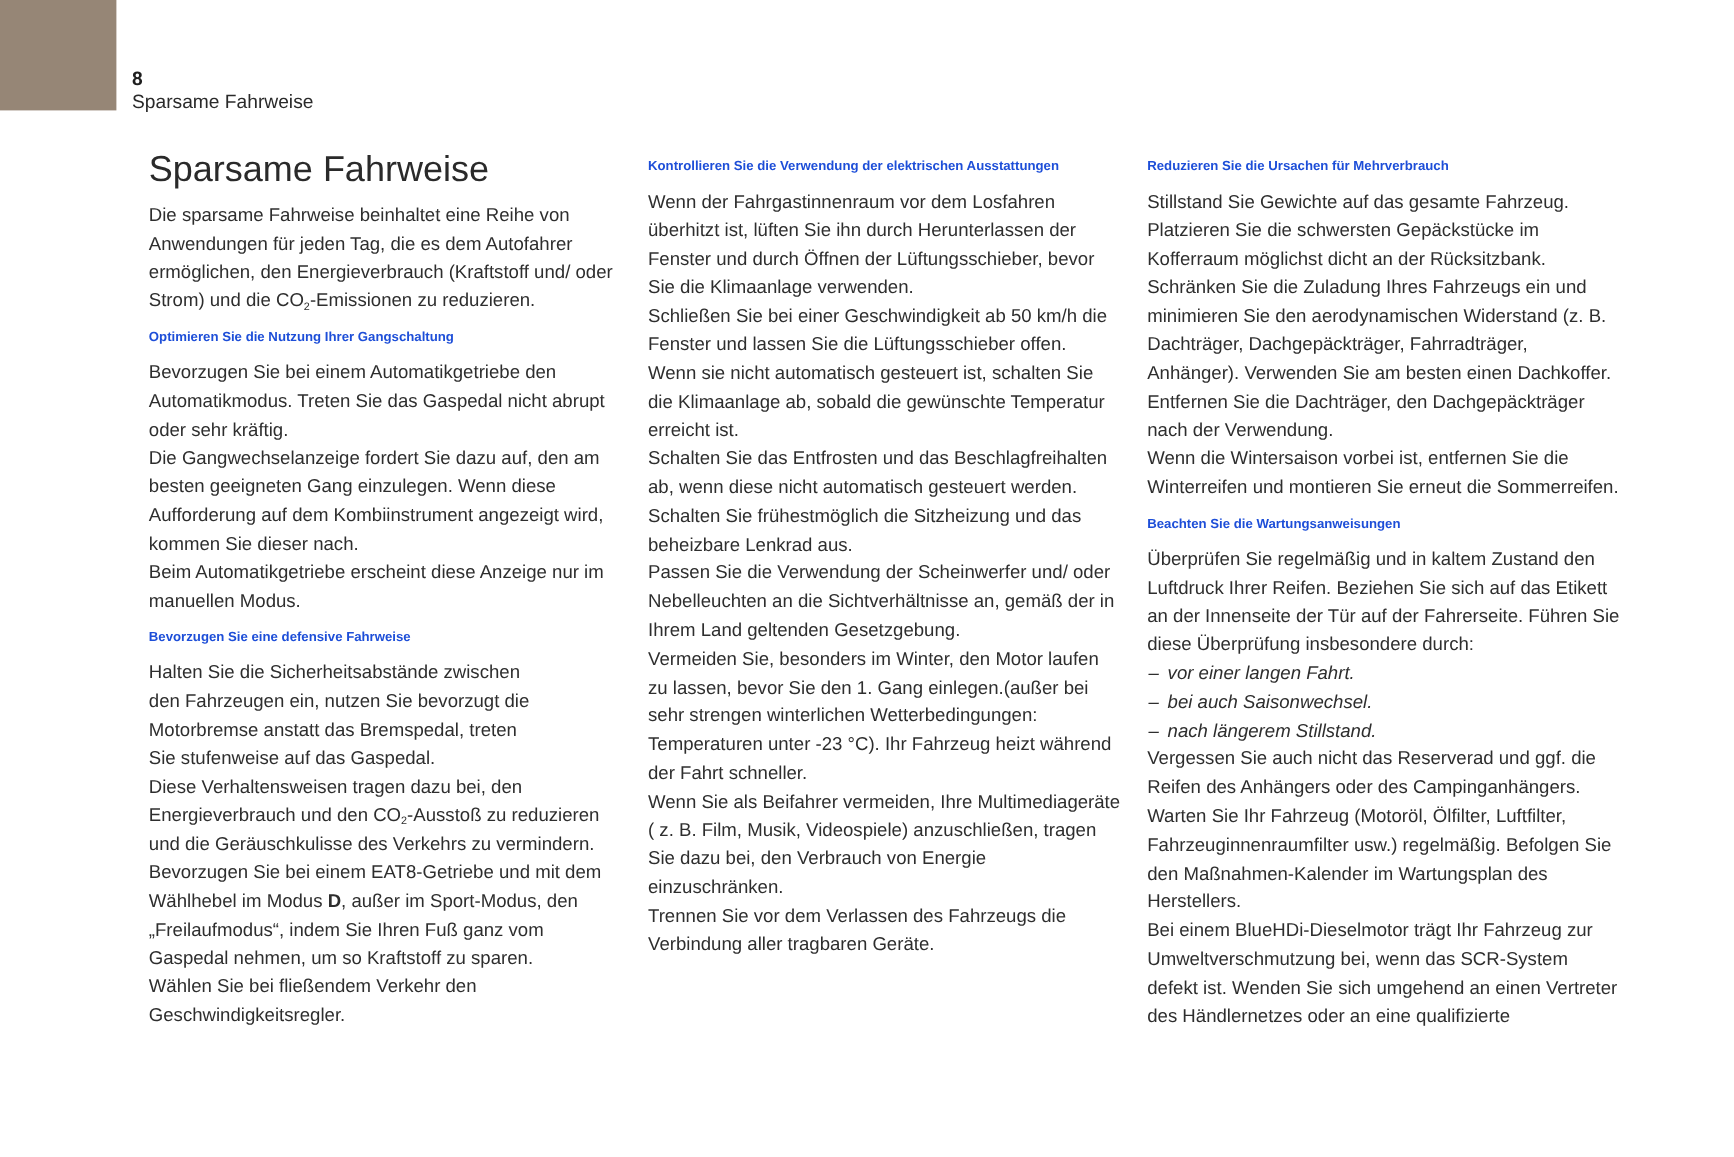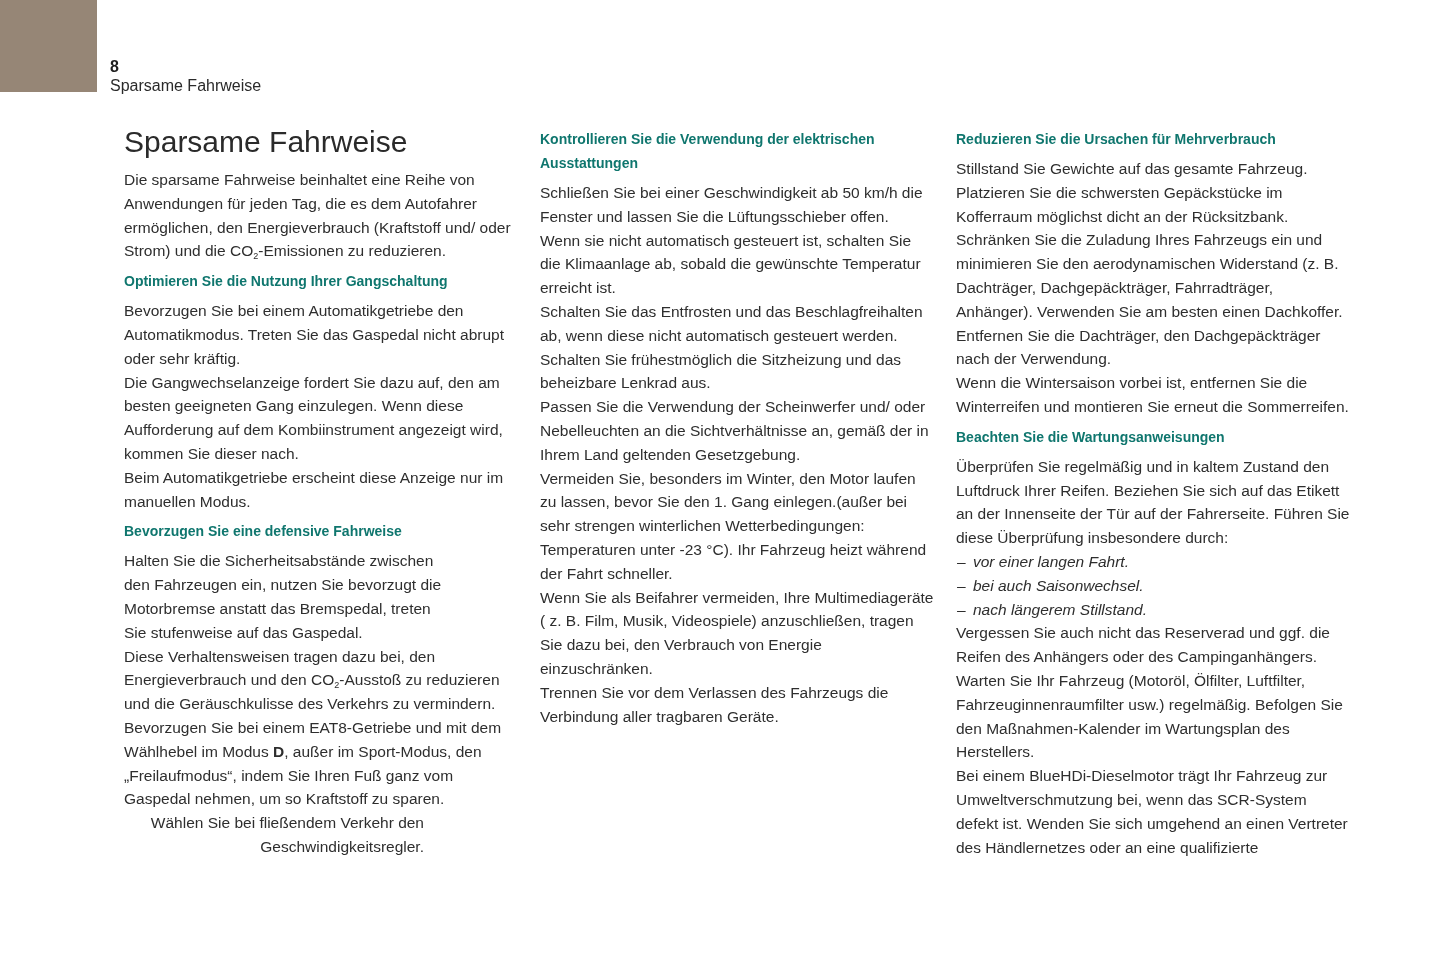--- a/index.html
+++ b/index.html
@@ -25,22 +25,22 @@
     font-size: 15.5px; line-height: 23.8px; color: #2e2e2e;
   }
   .col1 { left: 124px; }
   .col2 { left: 540px; top: 127px; }
   .col3 { left: 956px; top: 127px; }
   .page-title {
     font-size: 30px; line-height: 36px; font-weight: normal; margin: 0 0 8px 0;
     color: #2a2a2a;
   }
   .section-heading {
-    font-weight: bold; font-size: 14px; line-height: 24px;
-    margin: 4px 0 6px 0; color: #0f766e;
+    font-weight: bold; font-size: 11px; line-height: 24px;
+    margin: 4px 0 6px 0; color: #1d4ed8;
   }
   .col2 .section-heading:first-child, .col3 .section-heading:first-child { margin-top: 0; }
   p { margin: 0; }
   .dash-list { list-style: none; margin: 0; padding: 0; font-style: italic; }
   .dash-list li { position: relative; padding-left: 17px; }
   .dash-list li::before { content: "–"; position: absolute; left: 1px; }
   sub { font-size: 9px; line-height: 0; vertical-align: -3px; }
   b { font-weight: bold; }
 </style>
 </head>
@@ -56,25 +56,26 @@
 
   <div class="section-heading">Optimieren Sie die Nutzung Ihrer Gangschaltung</div>
   <p>Bevorzugen Sie bei einem Automatikgetriebe den Automatikmodus. Treten Sie das Gaspedal nicht abrupt oder sehr kräftig.</p>
   <p>Die Gangwechselanzeige fordert Sie dazu auf, den am besten geeigneten Gang einzulegen. Wenn diese Aufforderung auf dem Kombiinstrument angezeigt wird, kommen Sie dieser nach.</p>
   <p style="margin-bottom:6px;">Beim Automatikgetriebe erscheint diese Anzeige nur im manuellen Modus.</p>
 
   <div class="section-heading">Bevorzugen Sie eine defensive Fahrweise</div>
   <p style="width:330px;">Halten Sie die Sicherheitsabstände zwischen den Fahrzeugen ein, nutzen Sie bevorzugt die Motorbremse anstatt das Bremspedal, treten Sie stufenweise auf das Gaspedal.</p>
   <p><span>Diese Verhaltensweisen tragen dazu bei, den Energieverbrauch und den CO</span><sub>2</sub><span>-Ausstoß zu reduzieren und die Geräuschkulisse des Verkehrs zu vermindern.</span></p>
   <p><span>Bevorzugen Sie bei einem EAT8-Getriebe und mit dem Wählhebel im Modus </span><b>D</b><span>, außer im Sport-Modus, den „Freilaufmodus“, indem Sie Ihren Fuß ganz vom Gaspedal nehmen, um so Kraftstoff zu sparen.</span></p>
-  <p style="width:300px;text-align:right;">Wählen Sie bei fließendem Verkehr den Geschwindigkeitsregler.</p>
+  <p style="width:300px;">Wählen Sie bei fließendem Verkehr den Geschwindigkeitsregler.</p>
 </div>
 
 <div class="column col2">
   <div class="section-heading">Kontrollieren Sie die Verwendung der elektrischen Ausstattungen</div>
+  <p>Wenn der Fahrgastinnenraum vor dem Losfahren überhitzt ist, lüften Sie ihn durch Herunterlassen der Fenster und durch Öffnen der Lüftungsschieber, bevor Sie die Klimaanlage verwenden.</p>
   <p>Schließen Sie bei einer Geschwindigkeit ab 50 km/h die Fenster und lassen Sie die Lüftungsschieber offen.</p>
   <p>Wenn sie nicht automatisch gesteuert ist, schalten Sie die Klimaanlage ab, sobald die gewünschte Temperatur erreicht ist.</p>
   <p>Schalten Sie das Entfrosten und das Beschlagfreihalten ab, wenn diese nicht automatisch gesteuert werden.</p>
   <p>Schalten Sie frühestmöglich die Sitzheizung und das beheizbare Lenkrad aus.</p>
   <p>Passen Sie die Verwendung der Scheinwerfer und/ oder Nebelleuchten an die Sichtverhältnisse an, gemäß der in Ihrem Land geltenden Gesetzgebung.</p>
   <p>Vermeiden Sie, besonders im Winter, den Motor laufen zu lassen, bevor Sie den 1. Gang einlegen.(außer bei sehr strengen winterlichen Wetterbedingungen: Temperaturen unter -23 °C). Ihr Fahrzeug heizt während der Fahrt schneller.</p>
   <p>Wenn Sie als Beifahrer vermeiden, Ihre Multimediageräte ( z. B. Film, Musik, Videospiele) anzuschließen, tragen Sie dazu bei, den Verbrauch von Energie einzuschränken.</p>
   <p>Trennen Sie vor dem Verlassen des Fahrzeugs die Verbindung aller tragbaren Geräte.</p>
 </div>
 

